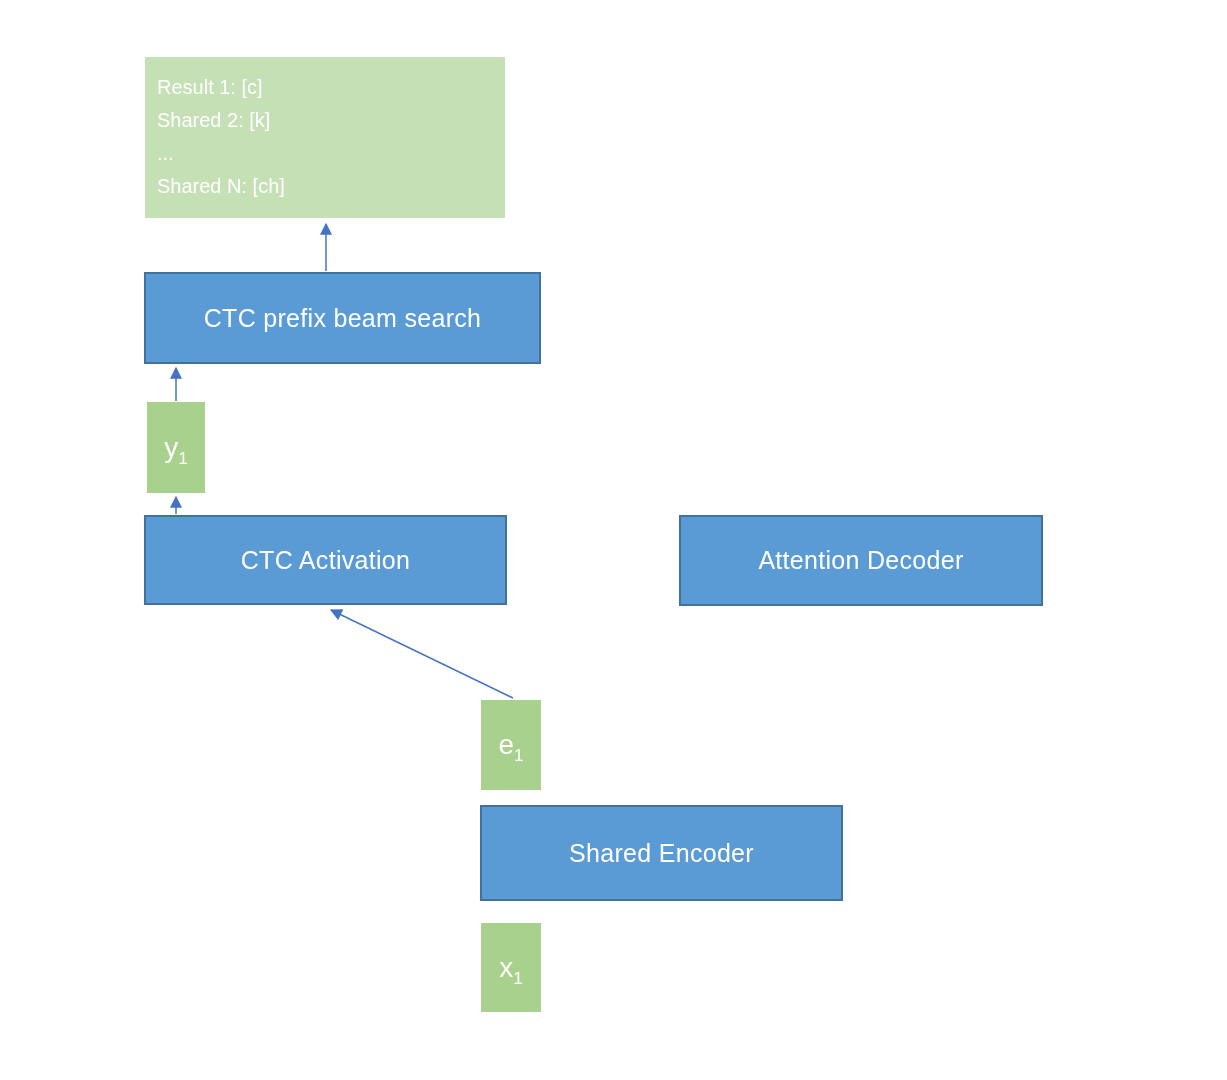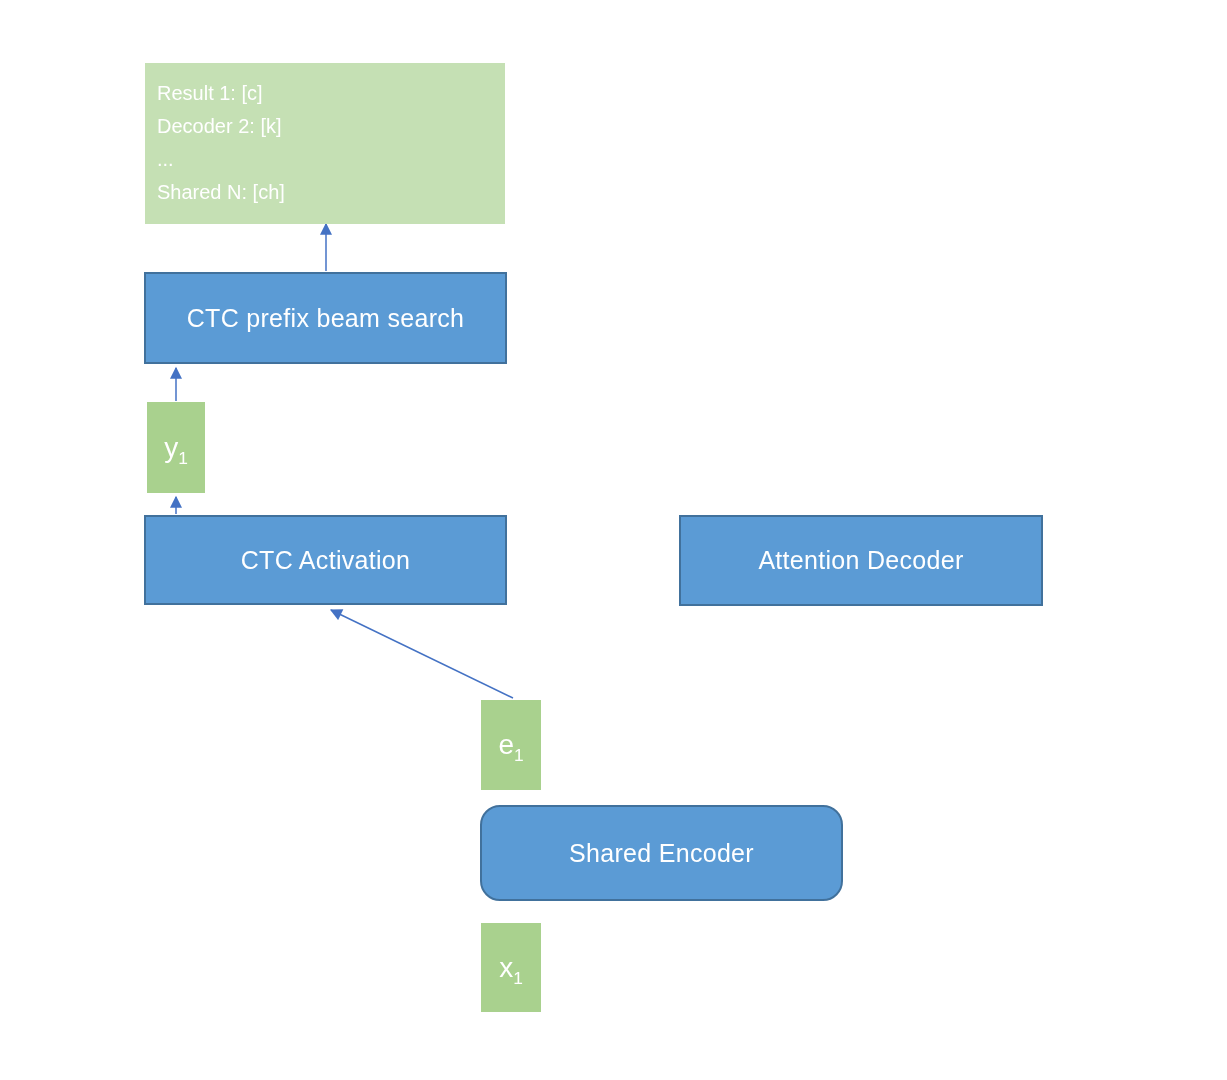--- a/index.html
+++ b/index.html
@@ -37,27 +37,27 @@
     font-size: 0.62em;
     line-height: 0;
   }
   .results-box {
     background: var(--green-light, #c5e0b4);
     display: block;
     font-size: 20px;
     line-height: 33px;
     padding: 14px 0 0 12px;
   }
-  #results   { left: 145px; top: 63px;  width: 360px; height: 161px; }
-  #beam      { left: 144px; top: 272px; width: 363px; height: 92px;  }
+  #results   { left: 145px; top: 57px;  width: 360px; height: 161px; }
+  #beam      { left: 144px; top: 272px; width: 397px; height: 92px;  }
   #y1        { left: 147px; top: 402px; width: 58px;  height: 91px;  }
   #ctcact    { left: 144px; top: 515px; width: 363px; height: 90px;  }
   #attdec    { left: 679px; top: 515px; width: 364px; height: 91px;  }
   #e1        { left: 481px; top: 700px; width: 60px;  height: 90px; align-items: center;  }
-  #shared    { left: 480px; top: 805px; width: 363px; height: 96px; border-radius: 20px;  }
+  #shared    { left: 480px; top: 805px; width: 363px; height: 96px;  }
   #x1        { left: 481px; top: 923px; width: 60px;  height: 89px; text-align: center;  }
   #arrow-layer {
     position: absolute;
     left: 0; top: 0;
     width: 1227px;
     height: 1080px;
     pointer-events: none;
   }
   .arrow-line {
     stroke: var(--arrow-blue, #4472c4);
@@ -80,21 +80,21 @@
       </marker>
     </defs>
     <line class="arrow-line" x1="326" y1="271" x2="326" y2="224" marker-end="url(#head)"></line>
     <line class="arrow-line" x1="176" y1="401" x2="176" y2="368" marker-end="url(#head)"></line>
     <line class="arrow-line" x1="176" y1="514" x2="176" y2="497" marker-end="url(#head)"></line>
     <line class="arrow-line" x1="513" y1="698" x2="331" y2="610" marker-end="url(#head)"></line>
   </svg>
 
   <div id="results" class="box results-box">
     <div>Result 1: [c]</div>
-    <div>Decoder 2: [k]</div>
+    <div>Shared 2: [k]</div>
     <div>...</div>
     <div>Shared N: [ch]</div>
   </div>
 
   <div id="beam" class="box blue-box">
     <span>CTC prefix beam search</span>
   </div>
 
   <div id="y1" class="box green-token">
     <span><span>y</span><sub>1</sub></span>

